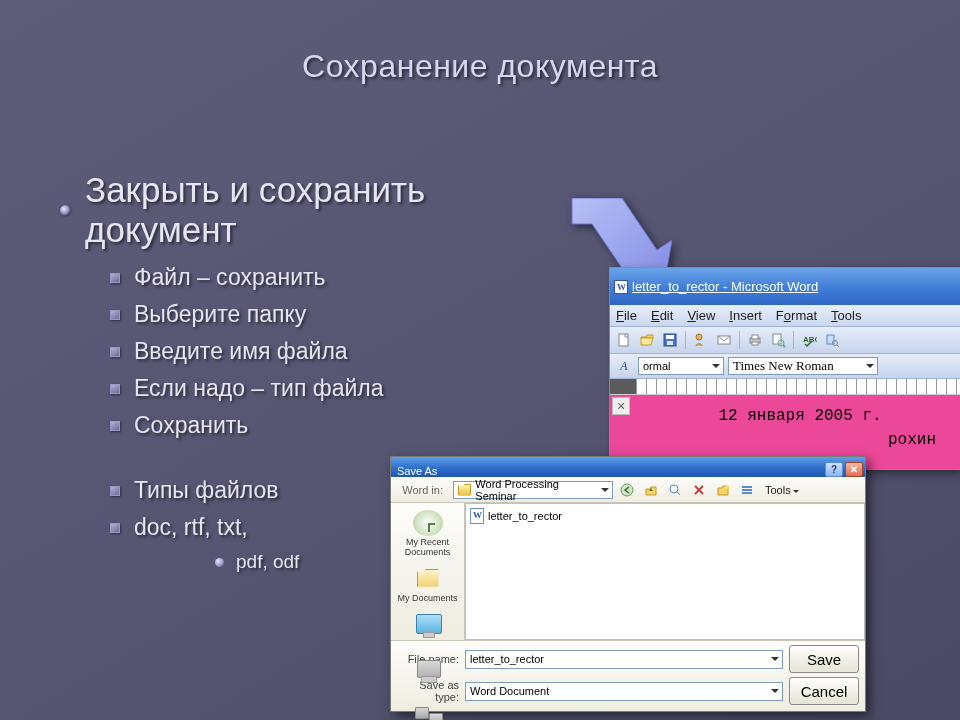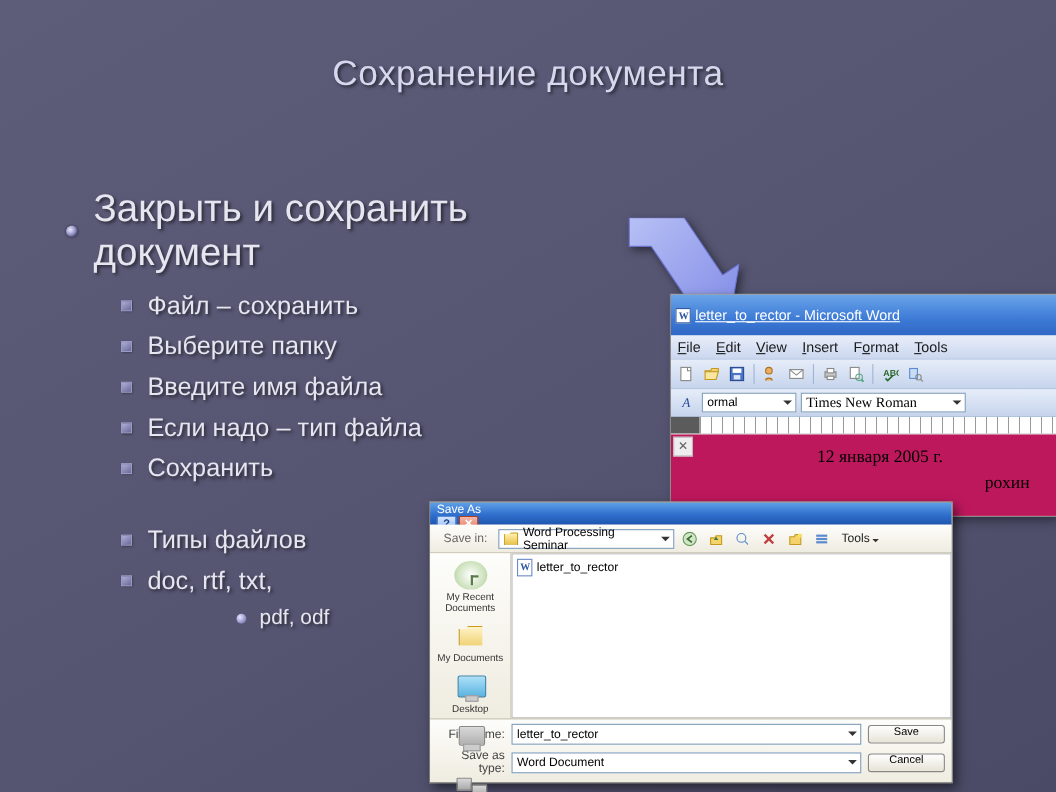--- a/index.html
+++ b/index.html
@@ -121,23 +121,23 @@
   }
   .word-ruler {
     height: 16px; background: #fff; border-bottom: 1px solid #ccc;
     position: relative;
   }
   .ruler-dark { position:absolute; left:0; top:0; bottom:0; width:26px; background:#5b5b5b; }
   .ruler-ticks { position:absolute; left:26px; right:0; top:0; bottom:0;
     background-image: repeating-linear-gradient(to right, #999 0,#999 1px, transparent 1px, transparent 10px);
   }
   .word-page {
-    background: #be185d;
+    background: #ec4899;
     padding: 12px 14px 20px 44px;
-    font-family: Liberation Serif, serif;
+    font-family: Liberation Mono, monospace;
     font-size: 16px;
     color: #000;
     position: relative;
   }
   .word-page .widget{
     position:absolute; left:2px; top:2px; width:18px; height:18px;
     background: #eee; border:1px solid #bbb;
   }
   .word-page .widget:before{content:"✕"; font:11px/16px sans-serif; color:#666; display:block; text-align:center;}
   .date-line { text-align: center; margin-bottom: 6px; }
@@ -152,24 +152,23 @@
     border: 1px solid #7b7b7b;
     box-shadow: 4px 4px 10px rgba(0,0,0,0.55);
     font-family: Tahoma, sans-serif;
     font-size: 11px;
     color: #000;
     display: flex; flex-direction: column;
   }
   .sa-titlebar {
     background: linear-gradient(#5e9fe8, #2f6fcc 55%, #1e56b0);
     height: 20px;
-    display:flex; align-items:flex-start; justify-content:space-between;
+    display:flex; align-items:flex-end; justify-content:space-between;
     padding: 0 2px 0 6px;
     color:#fff;
-    flex-direction:column;
   }
   .sa-winbtns { display:flex; gap:2px;}
   .sa-winbtn{ width:18px; height:15px; background:linear-gradient(#f3b7a9,#e07050); border:1px solid #b04020; border-radius:2px; display:inline-flex; align-items:center; justify-content:center; font:bold 10px/1 sans-serif; color:#fff;}
   .sa-winbtn.help{ background:linear-gradient(#d0e3ff,#8ab4f0); border-color:#5a8acf; color:#1a3a7a;}
   .sa-toolbar{
     background: linear-gradient(#fdfdfb,#efece0);
     height: 26px; display:flex; align-items:center; gap:4px;
     padding: 0 6px;
     border-bottom:1px solid #c9c6b8;
   }
@@ -217,22 +216,22 @@
     background:linear-gradient(#fdfdfb,#efece0);
     padding:4px 6px 6px; border-top:1px solid #c9c6b8;
     display:grid; grid-template-columns:62px 1fr 70px; gap:4px 6px; align-items:center;
   }
   .sa-bottom .lbl{ text-align:right; color:#444;}
   .sa-bottom .combo-wide{
     background:#fff;border:1px solid #7f9db9;height:19px;display:flex;align-items:center;padding:0 16px 0 4px;position:relative;
   }
   .sa-bottom .combo-wide:after{content:"";position:absolute;right:3px;top:6px;border:4px solid transparent;border-top-color:#333;}
   .sa-btn{
-    height:17px;background:linear-gradient(#fefefe,#e6e3d6);border:1px solid #888;border-radius:3px;
-    display:flex;align-items:flex-start;justify-content:center;font-size:10px;
+    height:28px;background:linear-gradient(#fefefe,#e6e3d6);border:1px solid #888;border-radius:3px;
+    display:flex;align-items:center;justify-content:center;font-size:15px;
     box-shadow:inset 0 0 1px #fff;
   }
 
   
   .ico { width:16px; height:16px; }
 
 </style>
 </head>
 <body>
 
@@ -389,21 +388,21 @@
 
 <div class="saveas">
   <div class="sa-titlebar">
     <span>Save As</span>
     <span class="sa-winbtns">
       <span class="sa-winbtn help">?</span>
       <span class="sa-winbtn">✕</span>
     </span>
   </div>
   <div class="sa-toolbar">
-    <span class="sa-lbl">Save in:</span>
+    <span class="sa-lbl">Word in:</span>
     <span class="sa-combo">
       <span class="fico"></span>
       <span>Word Processing Seminar</span>
     </span>
     <span class="sa-tbtn">
         <svg width="14" height="14" viewBox="0 0 14 14">
           <circle cx="7" cy="7" r="6" fill="#cfe6c8" stroke="#6a9a5a"></circle>
           <path d="M9 4l-4 3 4 3" fill="none" stroke="#3a6a2a" stroke-width="1.5"></path>
         </svg>
       </span>

